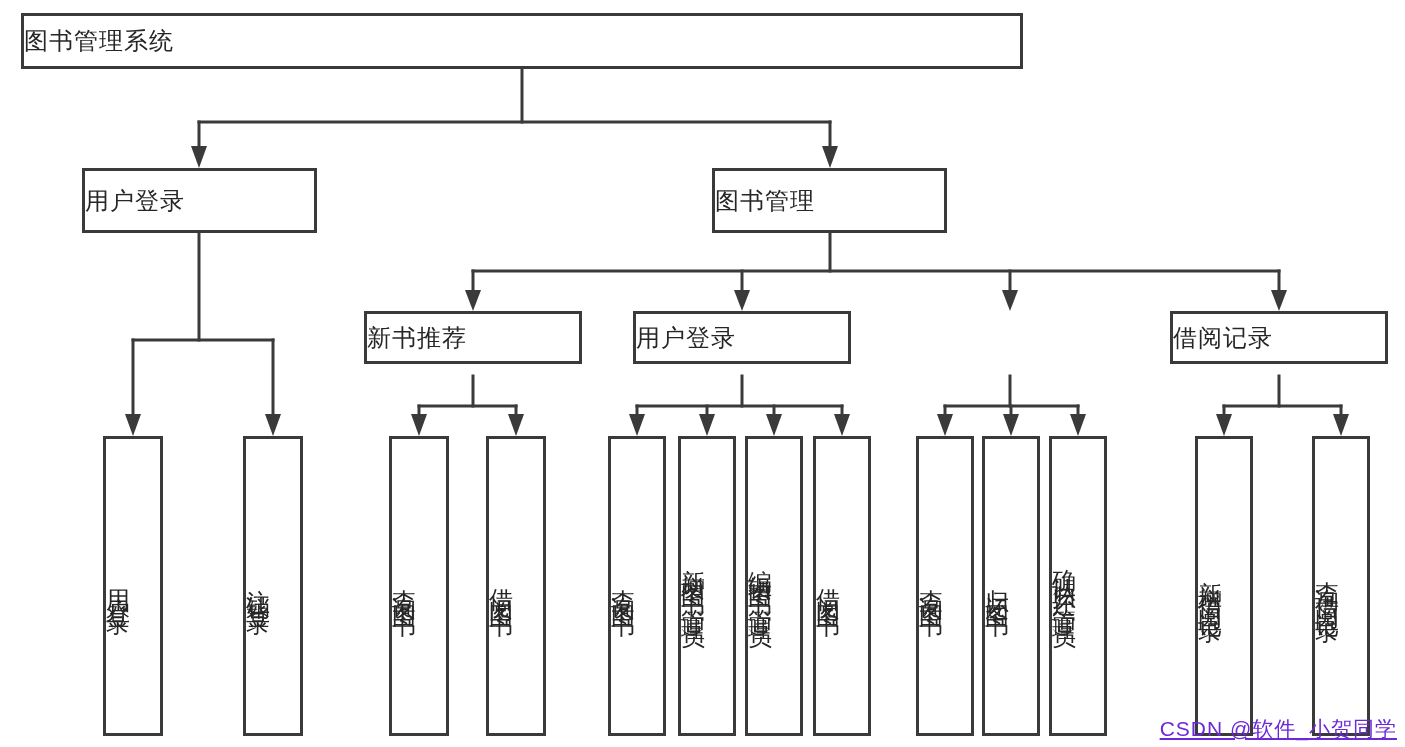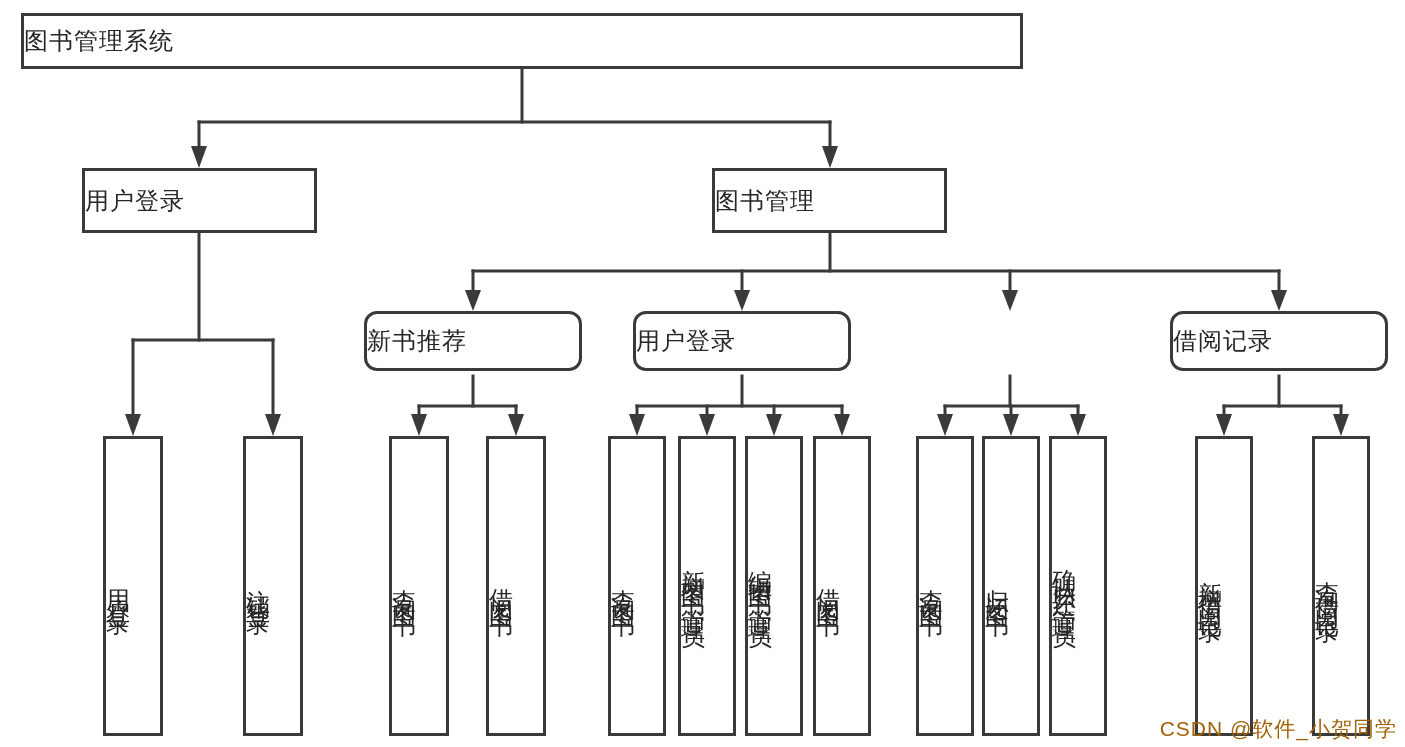--- a/index.html
+++ b/index.html
@@ -41,38 +41,39 @@
     justify-content: flex-start;
     color: #262626;
   }
   .node .lbl {
     font-size: 24px;
     letter-spacing: 1px;
     white-space: nowrap;
   }
   .root-box  { left: 21px;  top: 13px;  width: 1002px; height: 56px; }
   .lvl2      { top: 168px; width: 235px; height: 65px; }
-  .lvl3      { top: 311px; width: 218px; height: 60px; border-radius: 13px; }
+  .lvl3      { top: 311px; width: 218px; height: 53px; }
   .leaf      { top: 436px; height: 300px; }
   .leaf .vtext {
     writing-mode: vertical-rl;
     text-orientation: mixed;
     font-size: 24px;
     letter-spacing: 8px;
     line-height: 1;
     color: #262626;
   }
   .watermark {
     position: absolute;
     right: 8px;
     bottom: 4px;
     font-size: 21px;
-    color: #a16207;
+    color: #6d28d9;
     letter-spacing: 1px;
     white-space: nowrap;
+    text-decoration: underline;
   }
 </style>
 </head>
 <body>
 
 <div class="canvas">
 
   <svg class="connectors" viewBox="0 0 1405 747" xmlns="http://www.w3.org/2000/svg">
 
     <line x1="522" y1="69" x2="522" y2="122"></line>

